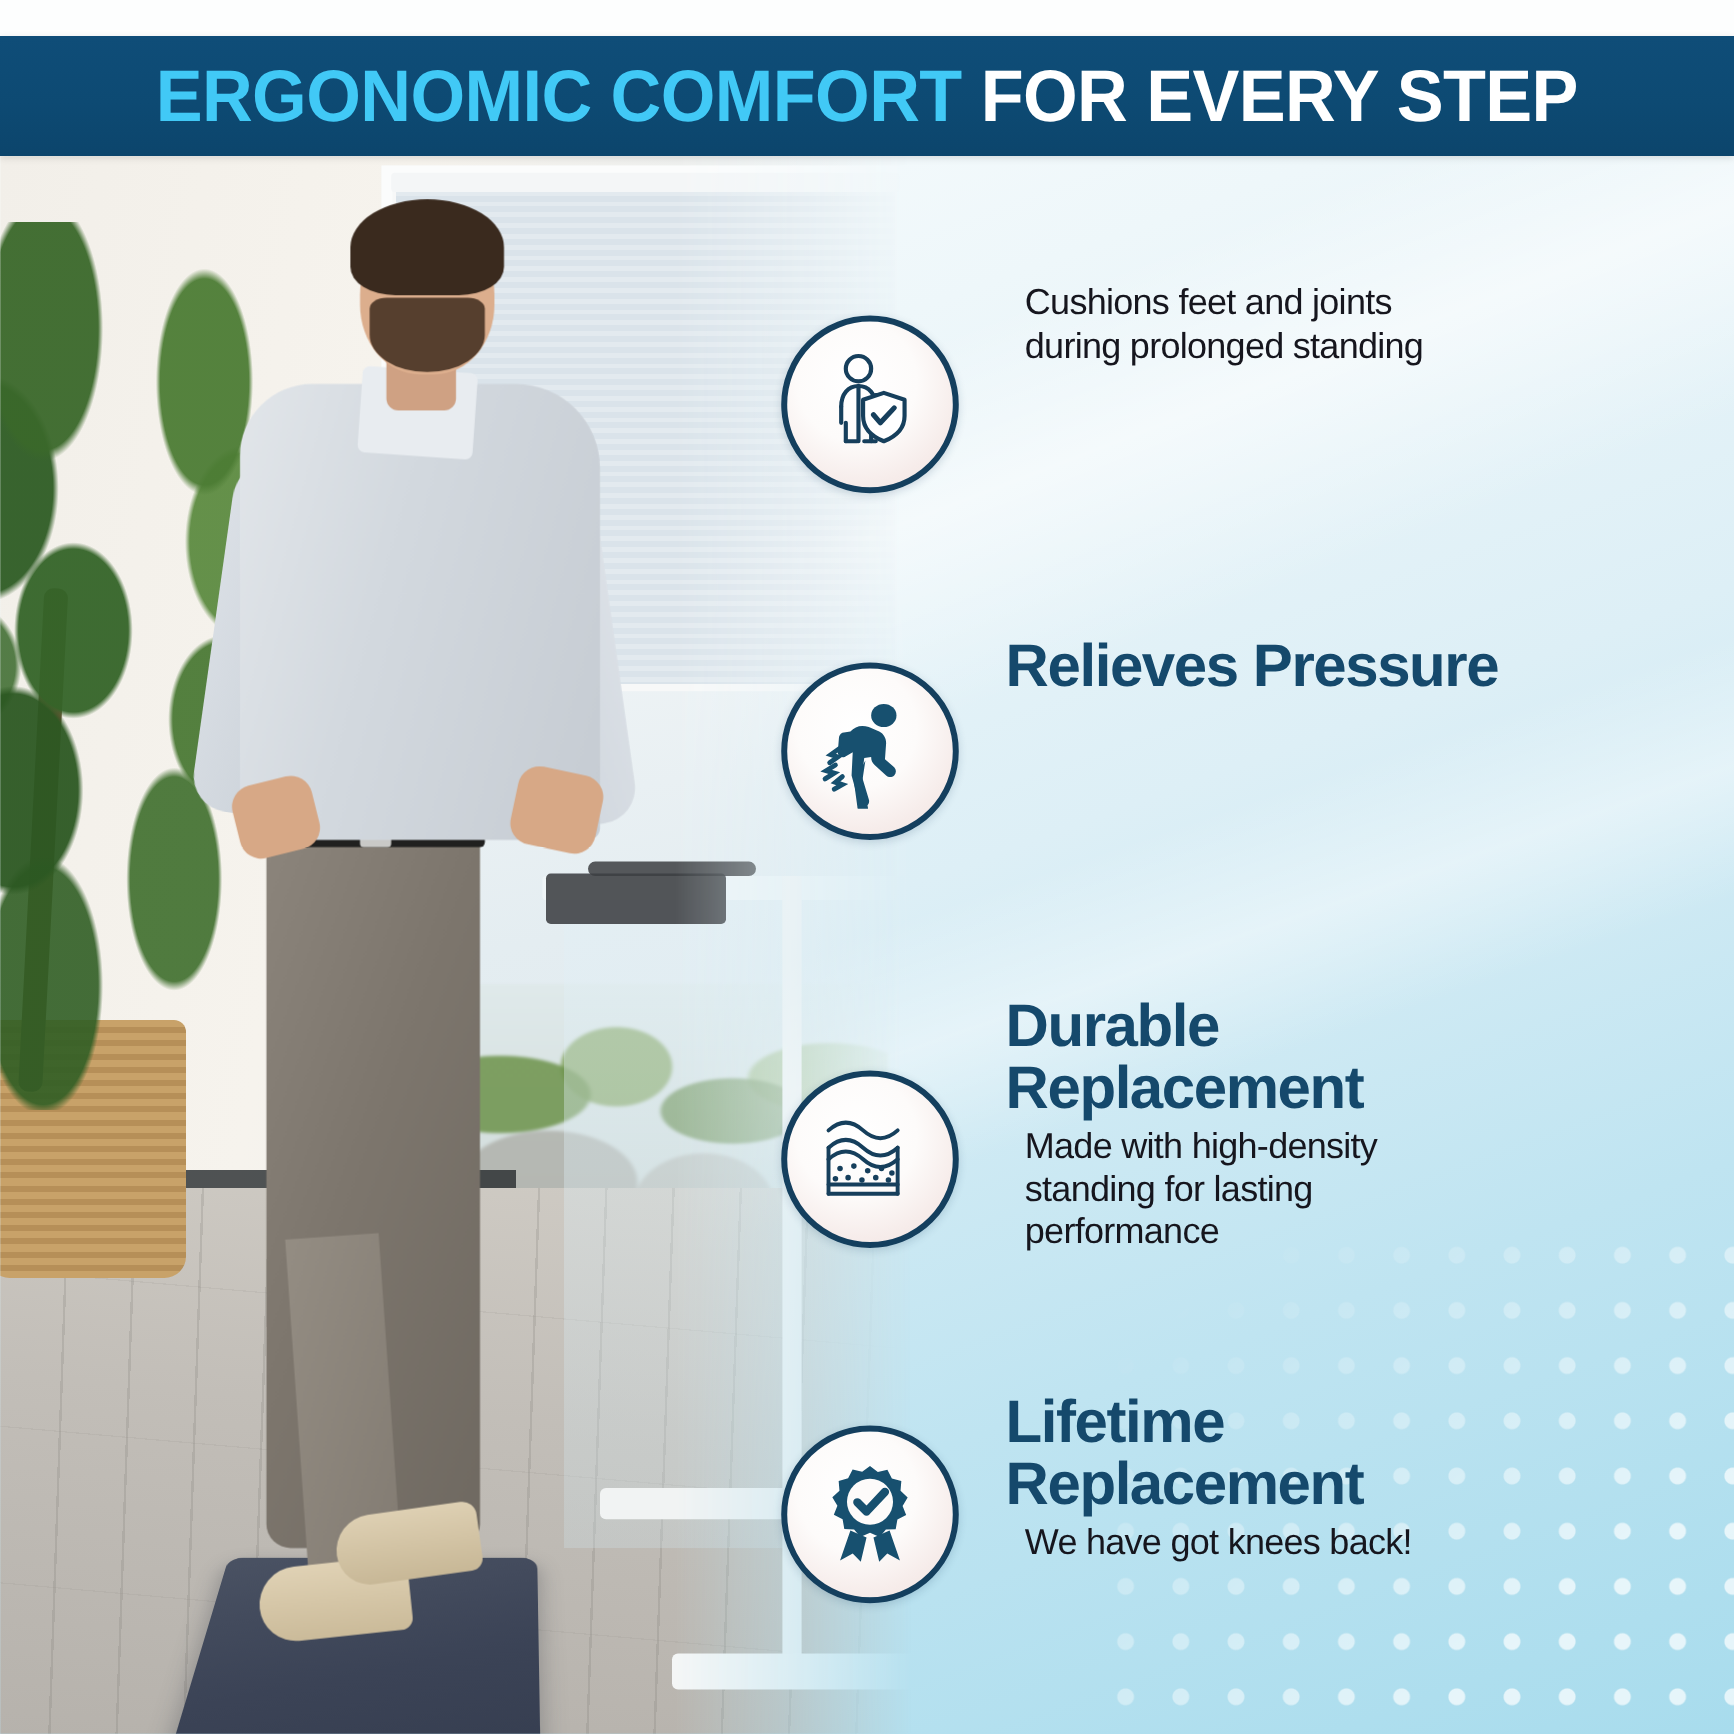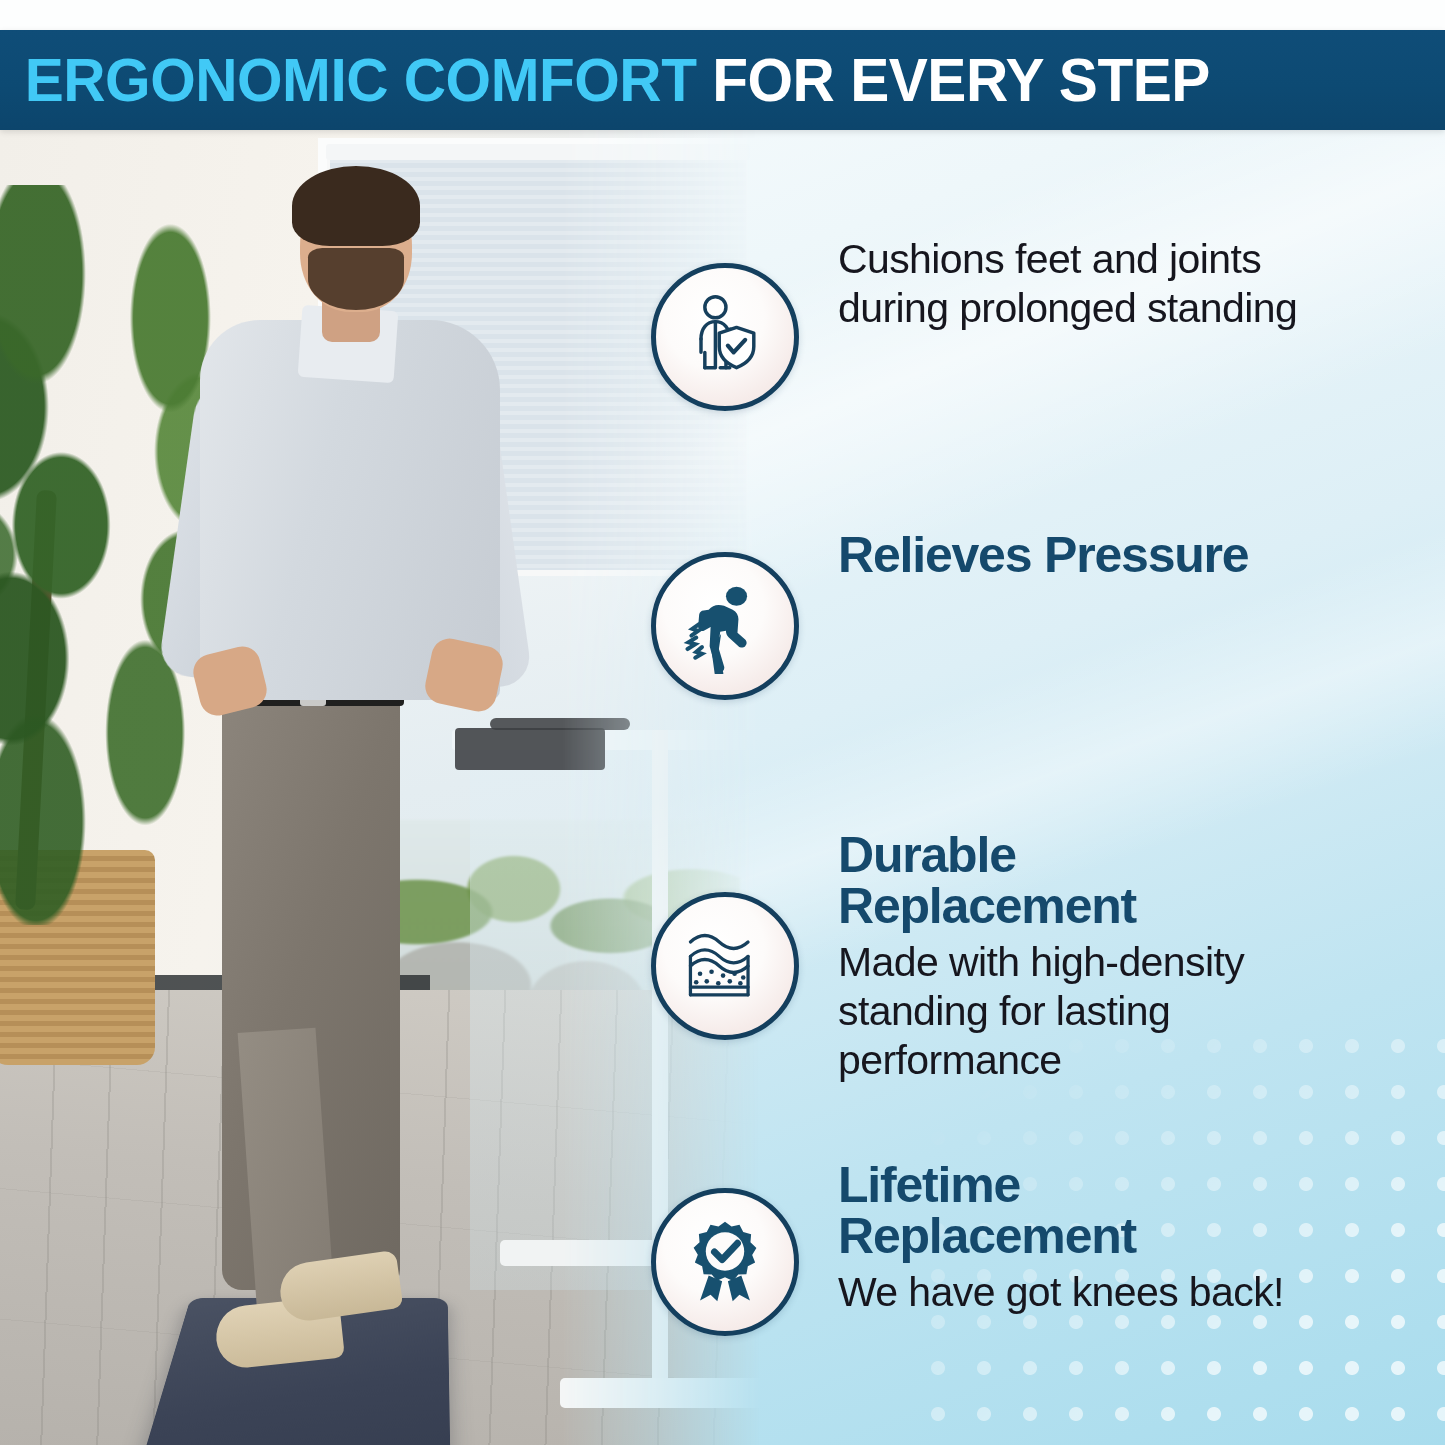--- a/index.html
+++ b/index.html
@@ -128,21 +128,21 @@
   .p-handL { position:absolute; left:196px; top:520px; width:68px; height:62px; background:#d7a886; border-radius:18px; transform:rotate(-14deg); }
   .p-handR { position:absolute; left:428px; top:512px; width:72px; height:66px; background:#d7a886; border-radius:18px; transform:rotate(12deg); }
   .p-shoe1 { position:absolute; left:216px; top:1172px; width:126px; height:62px; background:linear-gradient(180deg,#e0d2b5,#cbbb9a); border-radius:32px 14px 10px 30px; transform:rotate(-6deg); }
   .p-shoe2 { position:absolute; left:280px; top:1128px; width:120px; height:58px; background:linear-gradient(180deg,#ded0b3,#c8b897); border-radius:30px 12px 10px 28px; transform:rotate(-8deg); }
 
   
   .top-strip { position:absolute; left:0; top:0; width:1445px; height:30px; background:#fdfefe; }
   .banner {
     position:absolute; left:0; top:30px; width:1445px; height:100px;
     background:linear-gradient(180deg,#0f4d78 0%,#0d4a73 55%,#0c456c 100%);
-    display:flex; align-items:center; 
+    display:flex; align-items:center; justify-content:center;
     box-shadow:0 2px 6px rgba(0,0,0,.12);
   }
   .banner-text {
     font-size:61px; font-weight:700; letter-spacing:-.5px; white-space:nowrap;
     font-family:"Liberation Sans", sans-serif;
     transform:scaleX(.96);
   }
   .b-cyan { color:#41c9f6; }
   .b-white { color:#ffffff; }
 
@@ -166,22 +166,22 @@
   .f3 .icon-wrap { top:62px; }
   .f4 .icon-wrap { top:28px; }
   .icon-wrap svg { width:96px; height:96px; display:block; }
 
   .f-text { position:absolute; left:193px; width:600px; }
   .f-title {
     color:#15496c; font-weight:700; font-size:50px; line-height:1.02;
     letter-spacing:-1.2px; margin-bottom:6px; white-space:pre-line;
   }
   .f-desc {
-    color:#16161e; font-weight:400; font-size:41px; line-height:1.19;
-    letter-spacing:-.6px; white-space:pre-line;
+    color:#16161e; font-weight:400; font-size:30px; line-height:1.19;
+    letter-spacing:-.6px; white-space:pre-line;margin-left:16px;
   }
 </style>
 </head>
 <body>
 
 <div id="stage">
 
   <div class="bg-base"></div>
   <div class="bg-streak"></div>
   <div class="bg-streak2"></div>

